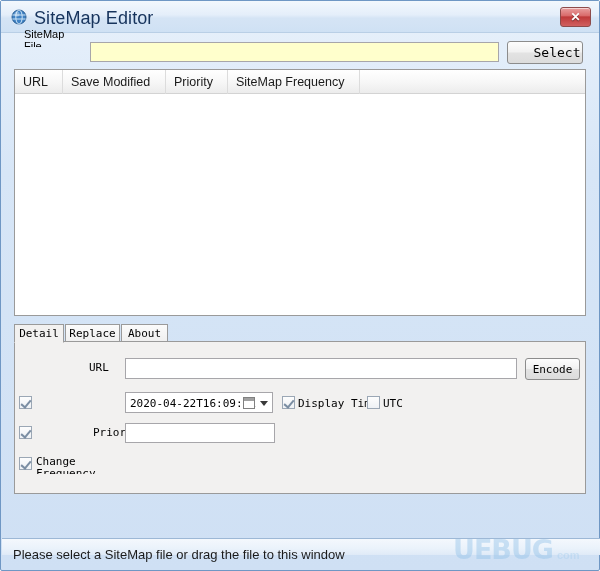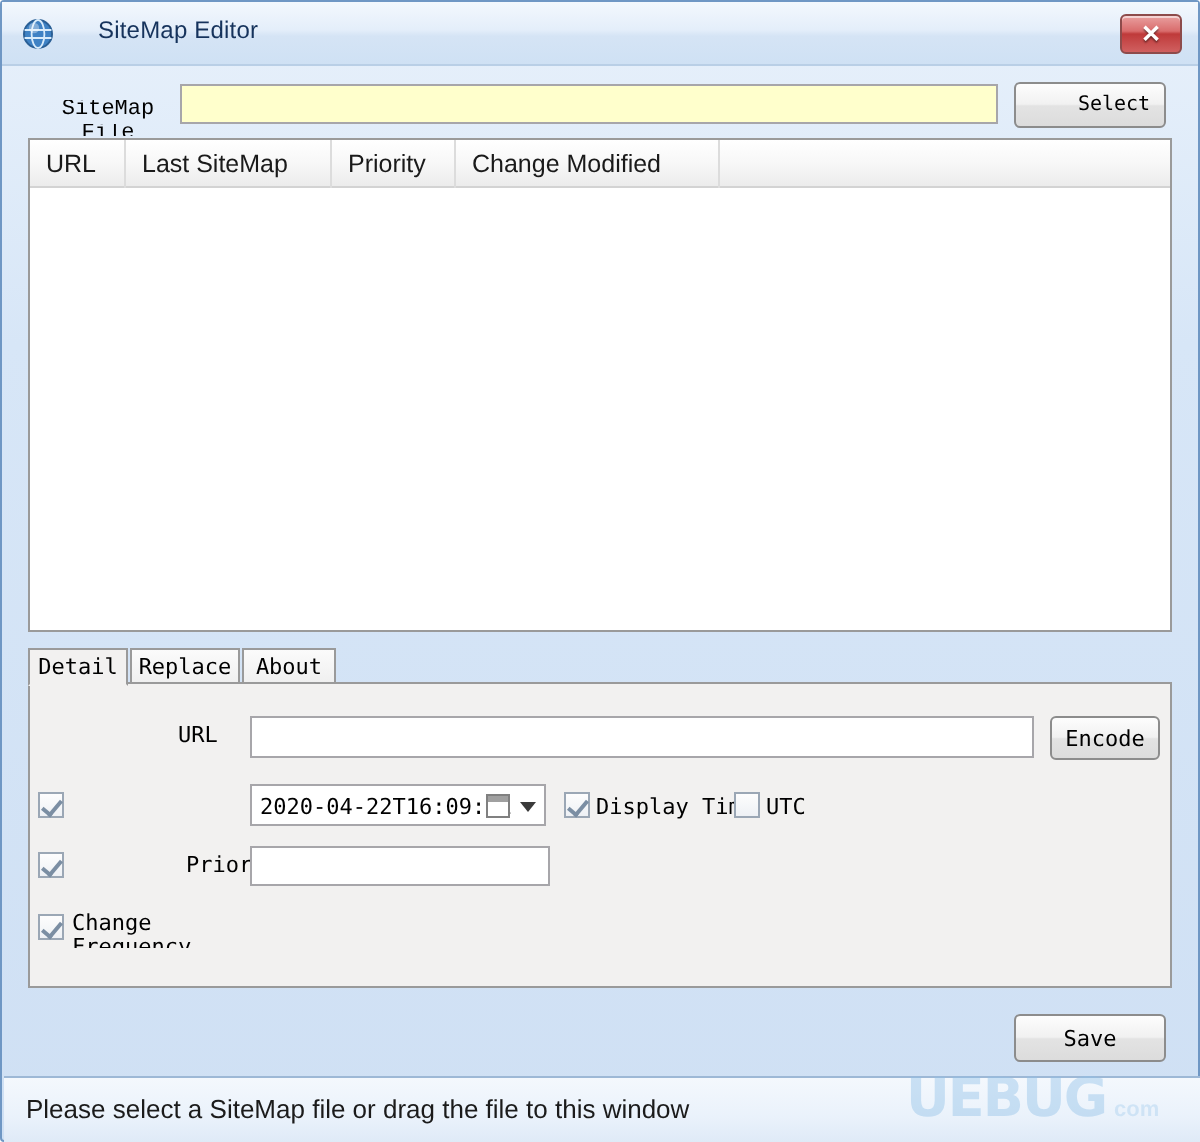--- a/index.html
+++ b/index.html
@@ -34,22 +34,22 @@
     background: linear-gradient(180deg, #f3f8fd 0%, #e4eefa 45%, #d5e4f5 55%, #cfe1f4 100%);
     border-bottom: 1px solid #b9cfe6;
   }
   #win-icon {
     position: absolute;
     left: 10px; top: 8px;
     width: 16px; height: 16px;
   }
   #title-text {
     position: absolute;
-    left: 48px; top: 7px;
-    font-size: 12px;
+    left: 33px; top: 7px;
+    font-size: 18px;
     color: #16335c;
     letter-spacing: 0.1px;
     white-space: nowrap;
   }
   #close-btn {
     position: absolute;
     left: 559px; top: 6px;
     width: 31px; height: 20px;
     box-sizing: border-box;
     border: 1px solid #8d4b4b;
@@ -73,30 +73,29 @@
   #client {
     position: absolute;
     left: 5px; top: 33px;
     width: 590px; height: 504px;
     background: transparent;
   }
 
   
   #sitemap-label {
     position: absolute;
-    left: 23px; top: 49px;
+    left: 23px; top: 28px;
     width: 60px;
-    font-family: Liberation Mono, monospace;
+    font-family: Liberation Sans, sans-serif;
     font-size: 11px;
     color: #000;
     line-height: 11px;
     white-space: nowrap;
     overflow: hidden;
     height: 18px;
-    text-align: center;
   }
   #sitemap-label .l2 {
     display: block;
     height: 6px;
     overflow: hidden;
     margin-top: 1px;
   }
   #sitemap-input {
     position: absolute;
     left: 89px; top: 41px;
@@ -112,21 +111,21 @@
   }
   #select-btn {
     position: absolute;
     left: 506px; top: 40px;
     width: 76px; height: 23px;
     box-sizing: border-box;
     border: 1px solid #8c8c8c;
     border-radius: 3px;
     background: linear-gradient(180deg, #fdfdfd 0%, #f1f1f1 48%, #e3e3e3 52%, #dcdcdc 100%);
     font-family: "DejaVu Sans Mono", monospace;
-    font-size: 10px;
+    font-size: 13px;
     color: #000;
     cursor: pointer;
     display: flex; align-items: center; justify-content: center; padding-left: 24px;
   }
 
   
   #list-panel {
     position: absolute;
     left: 13px; top: 68px;
     width: 572px; height: 247px;
@@ -352,21 +351,21 @@
     display: flex; align-items: center; justify-content: center;
     cursor: pointer;
   }
   #exit-btn { left: 14px; top: 506px; }
   #save-btn { left: 506px; top: 506px; }
 
   
   #statusbar {
     position: absolute;
     left: 1px; top: 537px;
-    width: 598px; height: 33px;
+    width: 598px; height: 17px;
     box-sizing: border-box;
     border-top: 1px solid #9db8d6;
     background: linear-gradient(180deg, #f4f8fd 0%, #eaf2fb 60%, #dfeaf7 100%);
   }
   #status-text {
     position: absolute;
     left: 11px; top: 8px;
     font-size: 13px;
     color: #1b1b1b;
     white-space: nowrap;
@@ -423,23 +422,23 @@
   <div id="sitemap-label" class="clip-lbl">
     <span>SiteMap</span>
     <span class="l2">File</span>
   </div>
   <input id="sitemap-input" type="text" value="" style="">
   <div id="select-btn">Select</div>
 
   <div id="list-panel">
     <div id="list-header">
         <div class="col-head" style="left: 0px; width: 48px;">URL</div>
-        <div class="col-head" style="left: 48px; width: 103px;">Last SiteMap</div>
+        <div class="col-head" style="left: 48px; width: 103px;">Save Modified</div>
         <div class="col-head" style="left: 151px; width: 62px;">Priority</div>
-        <div class="col-head" style="left: 213px; width: 132px;">Change Modified</div>
+        <div class="col-head" style="left: 213px; width: 132px;">SiteMap Frequency</div>
         <div class="col-head" style="left: 345px; width: 225px; border-right: none;"></div>
       </div>
     <div id="list-body"></div>
   </div>
 
   <div id="tab-panel">
     <div id="tab-strip">
         <div class="tab active" style="left: 0px; width: 50px;">Detail</div>
         <div class="tab" style="left: 51px; width: 55px;">Replace</div>
         <div class="tab" style="left: 107px; width: 47px;">About</div>
@@ -466,21 +465,20 @@
   <div class="cbx checked" style="left:18px; top:425px;"></div>
   <div class="det-label" style="left:92px; top:426px;">Priori</div>
   <input class="txtbox" style="left: 124px; top: 422px; width: 150px; height: 20px;" type="text" value="">
 
   <div class="cbx checked" style="left:18px; top:456px;"></div>
   <div class="det-label clip-lbl" style="left:35px; top:455px; width:78px; height:18px;">
     <span>Change</span>
     <span class="l2">Frequency</span>
   </div>
 
-  <div id="save-btn" class="big-btn">Save</div>
 
   <div id="statusbar">
     <div id="status-text">Please select a SiteMap file or drag the file to this window</div>
   </div>
 
   <div id="watermark">
     <div id="wm-main">UEBUG</div>
     <div id="wm-sub">com</div>
   </div>
 

